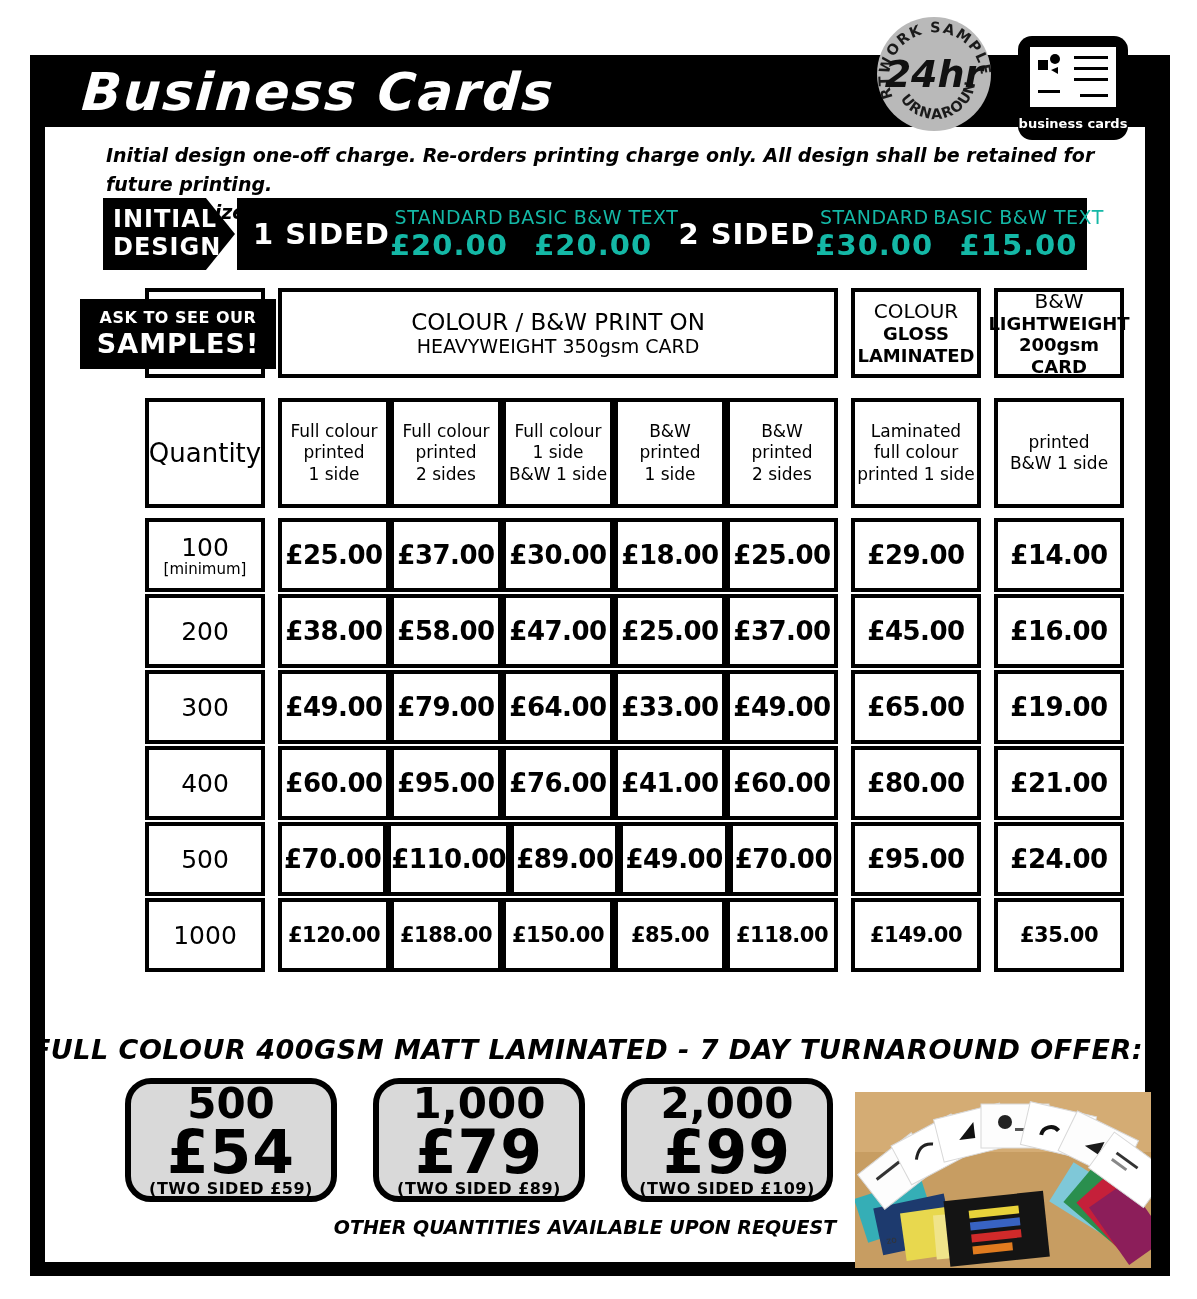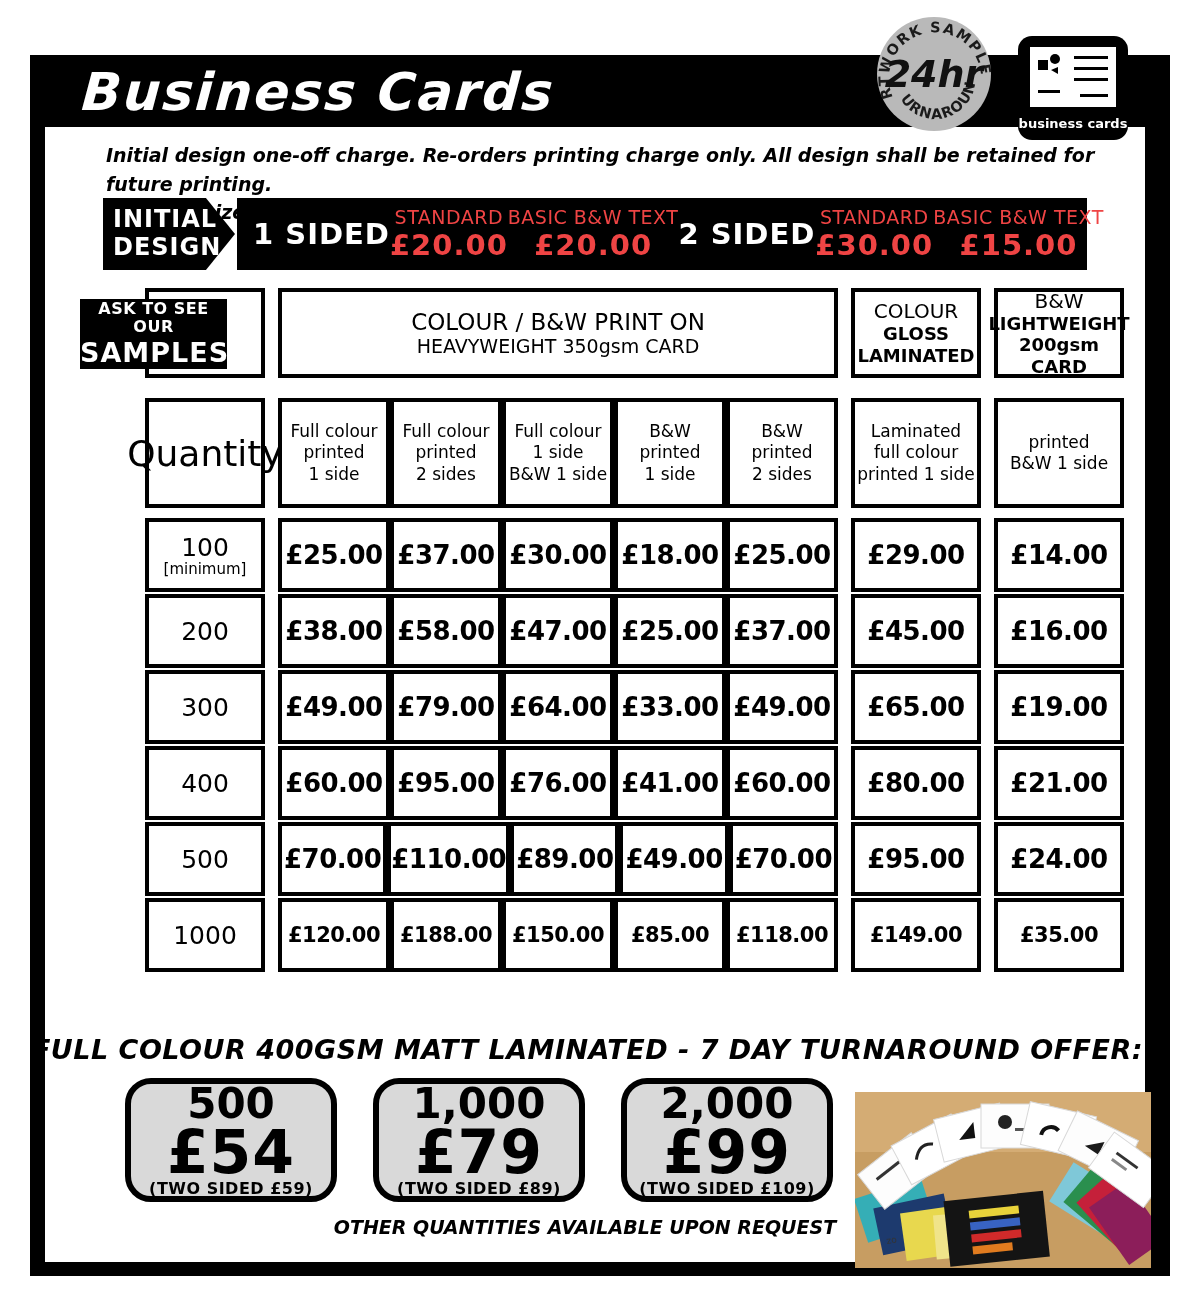--- a/index.html
+++ b/index.html
@@ -17,52 +17,52 @@
 
   .intro{left:106px;top:141px;width:1010px;font-size:19px;font-weight:bold;font-style:italic;line-height:1.5;}
 
   
   .init-pentagon{left:103px;top:198px;width:132px;height:72px;background:#000;
     clip-path:polygon(0 0,78% 0,100% 50%,78% 100%,0 100%);
     display:flex;align-items:center;justify-content:flex-start;}
   .init-pentagon .txt{color:#fff;font-weight:bold;font-size:24px;line-height:1.15;white-space:pre-line;padding-left:10px;letter-spacing:1px;}
   .init-bar{left:237px;top:198px;width:850px;height:72px;background:#000;display:flex;align-items:center;justify-content:space-between;padding:0 16px;box-sizing:border-box;}
   .sides-label{color:#fff;font-weight:bold;font-size:29px;letter-spacing:1px;white-space:nowrap;}
-  .ido{display:flex;flex-direction:column;align-items:center;color:#ef4444;}
+  .ido{display:flex;flex-direction:column;align-items:center;color:#14b8a6;}
   .ido .n{font-size:19px;letter-spacing:.5px;white-space:nowrap;}
   .ido .p{font-size:29px;font-weight:bold;letter-spacing:1px;}
   .init-divider{width:4px;height:54px;background:#fff;}
 
   
   .price-table{left:105px;top:288px;width:979px;margin-left:40px;}
   .trow{display:grid;grid-template-columns:120px 560px 130px 130px;column-gap:13px;}
   .pgroup{display:grid;grid-template-columns:repeat(5,1fr);}
   .cell{background:#fff;border:4px solid #000;display:flex;align-items:center;justify-content:center;text-align:center;box-sizing:border-box;}
   .pre{white-space:pre-line;}
   .gh-row{height:90px;}
   .gh-row .cell{height:90px;}
   .gh-quantity{border:4px solid #000;}
   .gh-heavy .l1{font-size:23px;}
   .gh-heavy .l2{font-size:19px;font-weight:normal;}
   .gh-side .l1{font-size:20px;}
   .gh-side .l2,.gh-side .l3{font-size:18px;font-weight:bold;line-height:1.2;}
   .sub-row{margin-top:20px;}
   .sub-row .cell{height:110px;}
   .subhead{font-size:17px;line-height:1.25;}
-  .qty-header{font-size:36px;}
+  .qty-header{font-size:26px;}
   .data-row{margin-top:2px;}
   .data-row .cell{height:74px;}
   .data-row:first-of-type{margin-top:10px;}
   .qty{font-size:25px;}
   .qty .note{display:block;font-size:15px;line-height:1;}
   .price{font-weight:bold;font-size:26px;letter-spacing:-0.5px;}
   .compact .price{font-size:21px;}
   .row-gap-top{margin-top:10px;}
 
-  .samples-badge{left:80px;top:299px;width:147px;height:70px;background:#000;color:#fff;text-align:center;display:flex;flex-direction:column;justify-content:center;line-height:1.15;}
+  .samples-badge{left:80px;top:299px;width:196px;height:70px;background:#000;color:#fff;text-align:center;display:flex;flex-direction:column;justify-content:center;line-height:1.15;}
   .samples-badge .l1{font-size:16px;font-weight:bold;letter-spacing:.5px;}
   .samples-badge .l2{font-size:27px;font-weight:bold;letter-spacing:1px;}
 
   
   .offer-title{left:30px;top:1034px;width:1115px;text-align:center;font-size:27px;font-weight:bold;font-style:italic;letter-spacing:.5px;}
   .offer-badges{left:125px;top:1078px;display:flex;gap:36px;}
   .offer-badge{width:212px;height:124px;background:#d9d9d9;border:6px solid #000;border-radius:26px;box-sizing:border-box;display:flex;flex-direction:column;align-items:center;justify-content:center;line-height:.95;}
   .offer-badge .q{font-size:42px;font-weight:bold;}
   .offer-badge .pp{font-size:60px;font-weight:bold;letter-spacing:1px;}
   .offer-badge .ts{font-size:16px;font-weight:bold;letter-spacing:.5px;}

